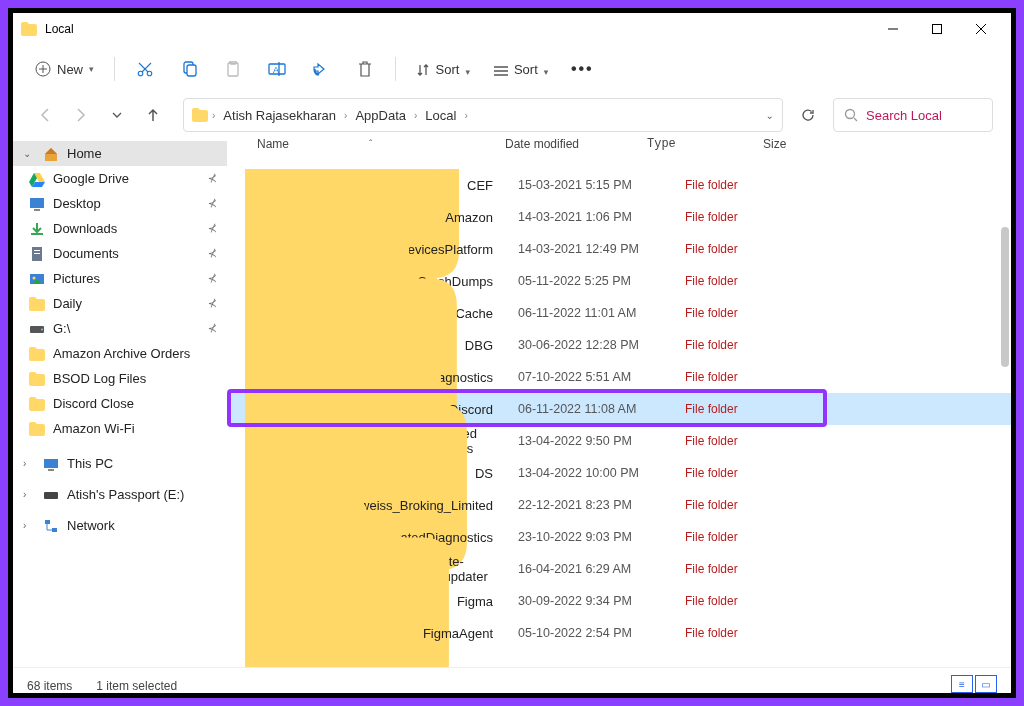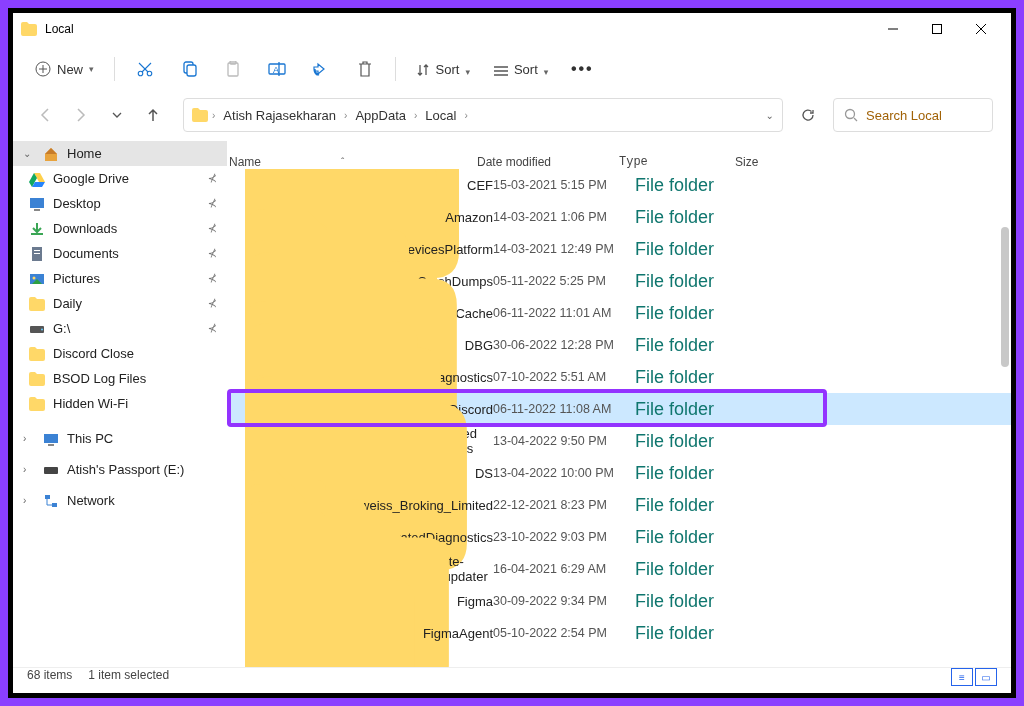--- a/index.html
+++ b/index.html
@@ -15,46 +15,46 @@
 .tool-icon.disabled { color: #aaa; }
 .sortview { display: flex; align-items: flex-end; gap: 6px; padding: 6px 10px; color: #333; font-size: 13px; }
 .sep { width: 1px; height: 24px; background: #ddd; margin: 0 6px; }
 .navrow { display: flex; align-items: center; height: 44px; padding: 0 18px; gap: 8px; }
 .navarrow { width: 28px; height: 28px; display: flex; align-items: center; justify-content: center; color: #555; }
 .navarrow.disabled { color: #bbb; }
 .addressbar { flex: 1; display: flex; align-items: center; height: 34px; border: 1px solid #ddd; border-radius: 4px; padding: 0 8px; gap: 4px; font-size: 13px; color: #333; margin-left: 8px; }
 .addressbar .crumb { padding: 2px 4px; }
 .addressbar .chev { color: #888; font-size: 10px; }
 .addr-btn { width: 34px; height: 34px; display: flex; align-items: center; justify-content: center; color: #555; }
-.searchbox { width: 160px; height: 34px; border: 1px solid #ddd; border-radius: 4px; display: flex; align-items: center; padding: 0 10px; gap: 8px; color: #a16207; font-size: 13px; }
+.searchbox { width: 160px; height: 34px; border: 1px solid #ddd; border-radius: 4px; display: flex; align-items: center; padding: 0 10px; gap: 8px; color: #be185d; font-size: 13px; }
 .content { flex: 1; display: flex; min-height: 0; }
 .sidebar { width: 214px; border-right: 0px solid #eee; padding: 4px 0; font-size: 13px; overflow-y: auto; }
 .side-item { display: flex; align-items: center; height: 25px; padding: 0 10px 0 16px; gap: 8px; color: #222; position: relative; }
 .side-item.root { padding-left: 10px; }
 .side-item.selected { background: #e5e5e5; }
 .side-item .expand { width: 12px; color: #666; font-size: 10px; }
 .side-item .pin { position: absolute; right: 10px; color: #777; font-size: 11px; }
 .side-item .ico { width: 16px; height: 16px; flex-shrink: 0; }
 .side-group-pad { }
 .main { flex: 1; display: flex; flex-direction: column; min-width: 0; position: relative; }
-.colheaders { display: flex; height: 32px; align-items: flex-end; font-size: 12px; color: #444; padding-left: 2px; }
+.colheaders { display: flex; height: 32px; align-items: flex-start; font-size: 12px; color: #444; padding-left: 30px; }
 .col-name { width: 248px; }
 .col-date { width: 142px; }
 .col-type { width: 116px; font-family: Liberation Mono, monospace; }
 .col-size { width: 80px; }
 .sort-arrow { margin-left: 80px; font-size: 10px; color: #666; }
 .filelist { flex: 1; overflow-y: auto; position: relative; }
-.file-row { display: flex; align-items: center; height: 32px; padding-left: 18px; font-size: 13px; color: #222; }
+.file-row { display: flex; align-items: center; height: 32px; padding-left: 18px; font-size: 13px; color: #222; gap: 25px; }
 .file-row .fname { width: 248px; display: flex; align-items: center; gap: 8px; }
 .file-row .fdate { width: 142px; color: #555; font-size: 12.5px; }
-.file-row .ftype { width: 116px; color: #0f766e; font-size: 18px; }
+.file-row .ftype { width: 116px; color: #b91c1c; font-size: 12px; }
 .file-row .fsize { width: 80px; }
 .file-row.selected { background: #cce8ff; }
 .highlight-box { position: absolute; border: 4px solid #9333ff; border-radius: 4px; pointer-events: none; }
-.statusbar { height: 26px; border-top: 1px solid #eee; display: flex; align-items: flex-start; padding: 0 14px; font-size: 12px; color: #444; gap: 16px; }
+.statusbar { height: 26px; border-top: 1px solid #eee; display: flex; align-items: flex-end; padding: 0 14px; font-size: 12px; color: #444; gap: 24px; }
 .statusbar .viewbtns { margin-left: auto; display: flex; gap: 2px; }
 .viewbtn { width: 22px; height: 18px; border: 1px solid #2563eb; display: flex; align-items: center; justify-content: center; color: #2563eb; font-size: 10px; }
 .folder-svg { width: 16px; height: 14px; }
 .scrolltrack { position: absolute; right: 2px; top: 58px; width: 8px; height: 140px; background: #c8c8c8; border-radius: 4px; }
 </style>
 </head>
 <body>
 
 <div class="window">
 
@@ -266,33 +266,39 @@
               <rect x="1" y="5" width="14" height="7" rx="1" fill="#555"></rect>
               <circle cx="13" cy="8.5" r="1" fill="#6cf"></circle>
             </svg>
             <span>G:\</span>
             <span class="pin">⊀</span>
           </div>
           <div class="side-item side-group-pad">
             <svg class="ico" viewBox="0 0 16 14">
               <path d="M0 2 Q0 0 2 0 L6 0 L8 2 L14 2 Q16 2 16 4 L16 12 Q16 14 14 14 L2 14 Q0 14 0 12 Z" fill="#ffd868"></path>
             </svg>
-            <span>Discord Close</span>
+            <span>Amazon Archive Orders</span>
           </div>
           <div class="side-item side-group-pad">
             <svg class="ico" viewBox="0 0 16 14">
               <path d="M0 2 Q0 0 2 0 L6 0 L8 2 L14 2 Q16 2 16 4 L16 12 Q16 14 14 14 L2 14 Q0 14 0 12 Z" fill="#ffd868"></path>
             </svg>
             <span>BSOD Log Files</span>
           </div>
           <div class="side-item side-group-pad">
             <svg class="ico" viewBox="0 0 16 14">
               <path d="M0 2 Q0 0 2 0 L6 0 L8 2 L14 2 Q16 2 16 4 L16 12 Q16 14 14 14 L2 14 Q0 14 0 12 Z" fill="#ffd868"></path>
             </svg>
-            <span>Hidden Wi-Fi</span>
+            <span>Discord Close</span>
+          </div>
+          <div class="side-item side-group-pad">
+            <svg class="ico" viewBox="0 0 16 14">
+              <path d="M0 2 Q0 0 2 0 L6 0 L8 2 L14 2 Q16 2 16 4 L16 12 Q16 14 14 14 L2 14 Q0 14 0 12 Z" fill="#ffd868"></path>
+            </svg>
+            <span>Amazon Wi-Fi</span>
           </div>
         </div>
       <div style="height:10px"></div>
       <div class="side-item root">
         <span class="expand">›</span>
         <svg class="ico" viewBox="0 0 16 16">
             <rect x="1" y="3" width="14" height="9" fill="#3b82d4"></rect>
             <rect x="5" y="13" width="6" height="2" fill="#888"></rect>
           </svg>
         <span>This PC</span>

